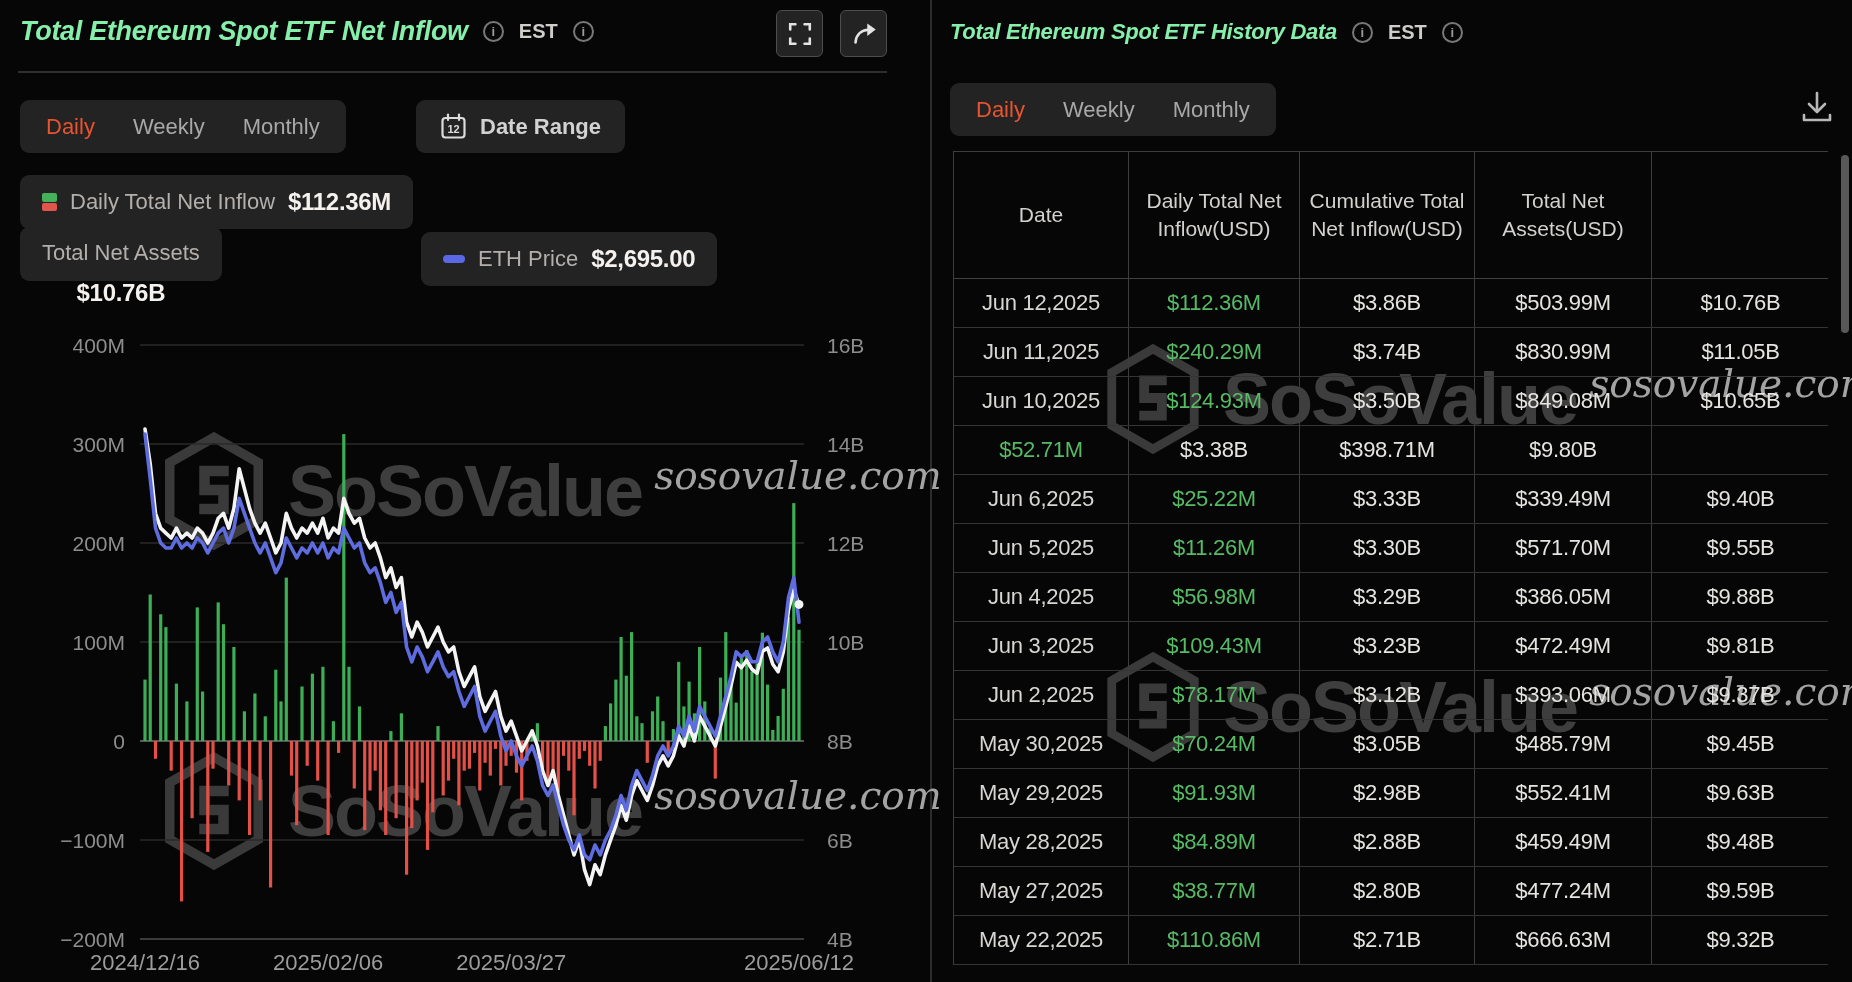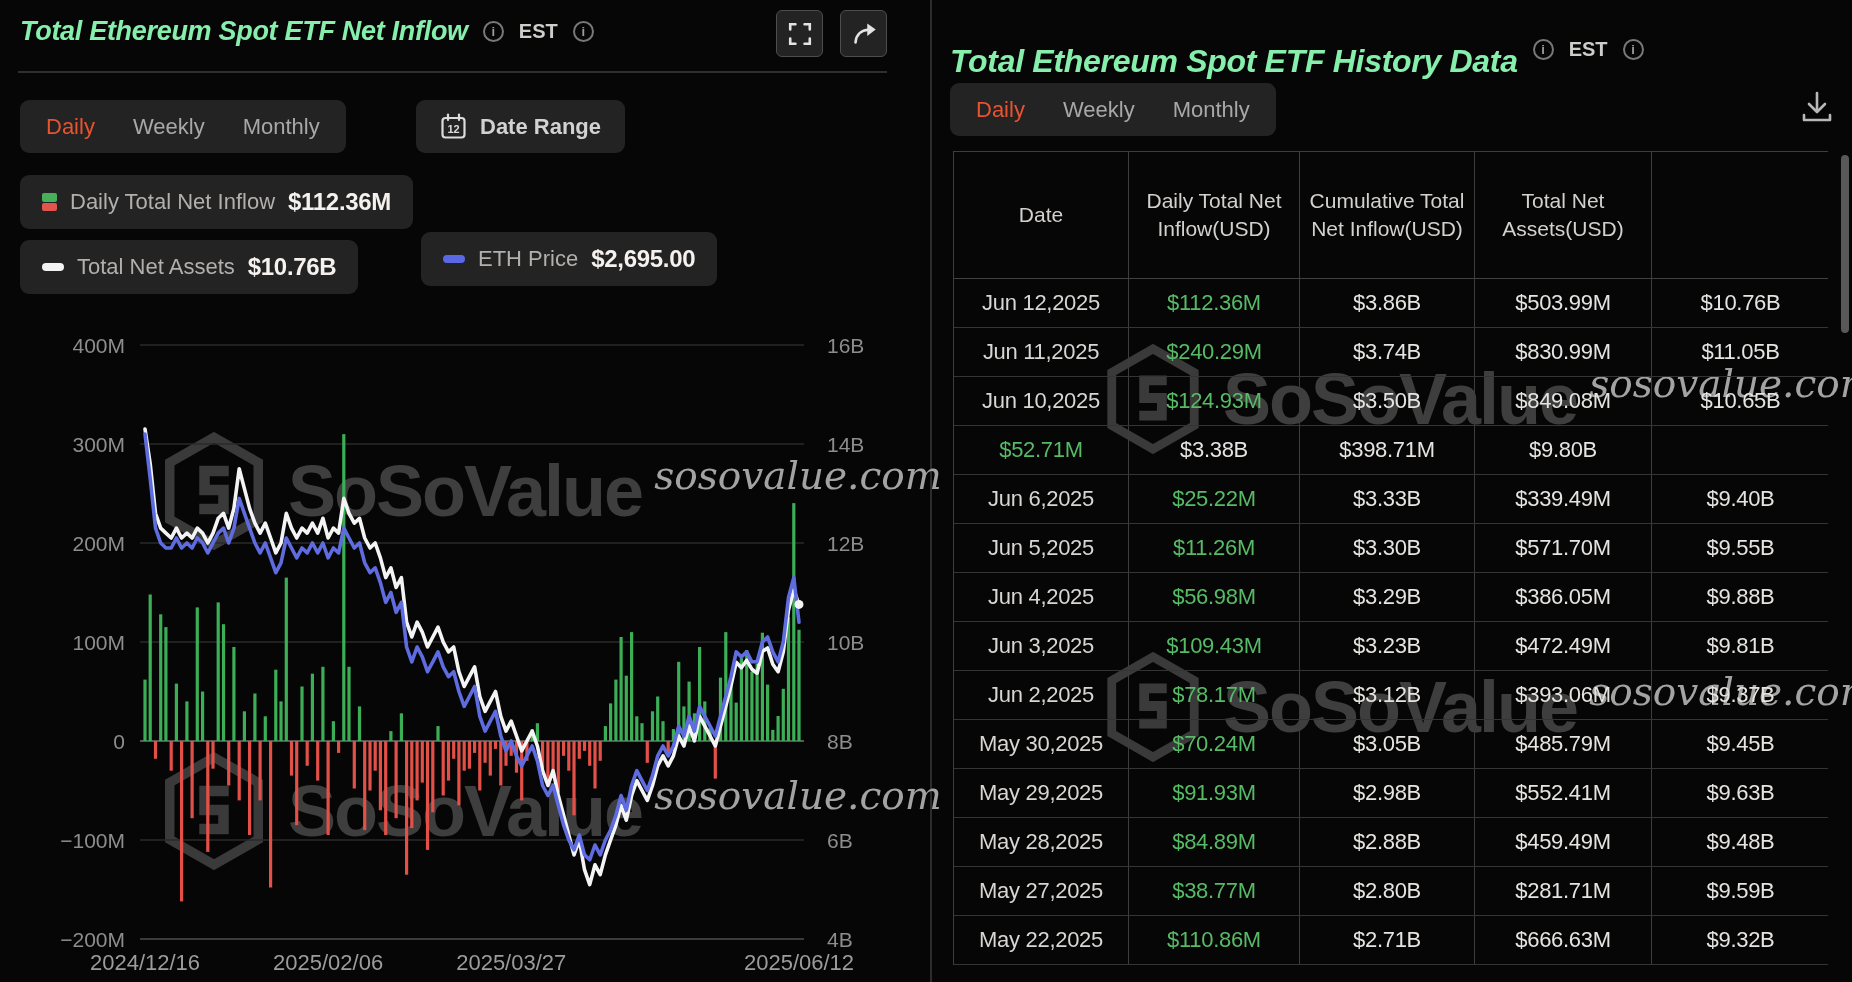--- a/index.html
+++ b/index.html
@@ -114,21 +114,21 @@
     </div>
 
     <div class="badge abs" style="left:20px;top:175px;">
       <span class="sq-icon">
           <span class="g"></span>
           <span class="r"></span>
         </span>
       <span class="lbl">Daily Total Net Inflow</span>
       <span class="val">$112.36M</span>
     </div>
-    <div class="badge abs" style="left:20px;top:240px;">
+    <div class="badge abs" style="left:20px;top:227px;flex-direction:column;">
       <span class="dash" style="background:#f2f2f2;"></span>
       <span class="lbl">Total Net Assets</span>
       <span class="val">$10.76B</span>
     </div>
     <div class="badge abs" style="left:421px;top:232px;">
       <span class="dash" style="background:#5a68e6;"></span>
       <span class="lbl">ETH Price</span>
       <span class="val">$2,695.00</span>
     </div>
 
@@ -309,21 +309,21 @@
         <polyline points="145.0,434.1 150.2,478.6 155.5,528.1 160.7,543.0 165.9,548.0 171.2,548.0 176.4,538.0 181.6,548.0 186.9,543.0 192.1,548.0 197.3,538.0 202.6,543.0 207.8,552.9 213.0,543.0 218.2,533.1 223.5,528.1 228.7,543.0 233.9,528.1 239.2,498.4 244.4,513.3 249.6,528.1 254.9,543.0 260.1,552.9 265.3,543.0 270.6,557.9 275.8,572.7 281.0,562.8 286.3,538.0 291.5,548.0 296.7,557.9 302.0,548.0 307.2,552.9 312.4,543.0 317.7,552.9 322.9,543.0 328.1,557.9 333.4,548.0 338.6,552.9 343.8,528.1 349.0,538.0 354.3,548.0 359.5,543.0 364.7,562.8 370.0,572.7 375.2,567.8 380.4,582.6 385.7,602.4 390.9,592.5 396.1,612.3 401.4,602.4 406.6,647.0 411.8,661.8 417.1,647.0 422.3,656.9 427.5,671.7 432.8,661.8 438.0,651.9 443.2,666.8 448.5,676.6 453.7,671.7 458.9,691.5 464.2,706.4 469.4,696.5 474.6,686.5 479.8,716.3 485.1,731.1 490.3,721.2 495.5,711.3 500.8,736.0 506.0,750.9 511.2,741.0 516.5,755.9 521.7,765.8 526.9,755.9 532.2,746.0 537.4,760.8 542.6,785.5 547.9,795.5 553.1,785.5 558.3,805.4 563.6,825.1 568.8,840.0 574.0,849.9 579.3,835.0 584.5,854.9 589.7,859.8 595.0,845.0 600.2,854.9 605.4,840.0 610.6,830.1 615.9,815.3 621.1,795.5 626.3,810.3 631.6,785.5 636.8,770.7 642.0,780.6 647.3,790.5 652.5,775.6 657.7,755.9 663.0,746.0 668.2,755.9 673.4,746.0 678.7,726.1 683.9,736.0 689.1,716.3 694.4,731.1 699.6,706.4 704.8,716.3 710.1,726.1 715.3,736.0 720.5,716.3 725.8,696.5 731.0,676.6 736.2,651.9 741.4,656.9 746.7,651.9 751.9,661.8 757.1,661.8 762.4,642.0 767.6,637.0 772.8,651.9 778.1,661.8 783.3,642.0 788.5,597.5 793.8,577.6 799.0,622.2" fill="none" stroke="#5e6ce0" stroke-width="3.6" stroke-linejoin="round" stroke-linecap="round"></polyline>
         <circle cx="799" cy="604.4" r="4.5" fill="#f4f4f4"></circle>
       </svg>
   </section>
 
   <div class="divider-v abs" style="left:930px;top:0;height:982px;"></div>
 
   <section class="abs" style="left:931px;top:0;width:921px;height:982px;">
 
     <div class="hdr abs" style="left:19px;top:19px;">
-      <span class="title" style="font-size:32px;margin-top:24px;">Total Ethereum Spot ETF History Data</span>
+      <span class="title" style="font-size:22px;">Total Ethereum Spot ETF History Data</span>
       <span class="info">i</span>
       <span class="est">EST</span>
       <span class="info">i</span>
     </div>
 
     <div class="tabs abs" style="left:19px;top:83px;">
       <span class="tab active">Daily</span>
       <span class="tab">Weekly</span>
       <span class="tab">Monthly</span>
     </div>
@@ -446,21 +446,21 @@
           <div class="td date">May 28,2025</div>
           <div class="td green">$84.89M</div>
           <div class="td">$2.88B</div>
           <div class="td">$459.49M</div>
           <div class="td">$9.48B</div>
         </div>
         <div class="tr row">
           <div class="td date">May 27,2025</div>
           <div class="td green">$38.77M</div>
           <div class="td">$2.80B</div>
-          <div class="td">$281.71M</div>
+          <div class="td">$477.24M</div>
           <div class="td">$9.59B</div>
         </div>
         <div class="tr row">
           <div class="td date">May 22,2025</div>
           <div class="td green">$110.86M</div>
           <div class="td">$2.71B</div>
           <div class="td">$666.63M</div>
           <div class="td">$9.32B</div>
         </div>
       </div>

